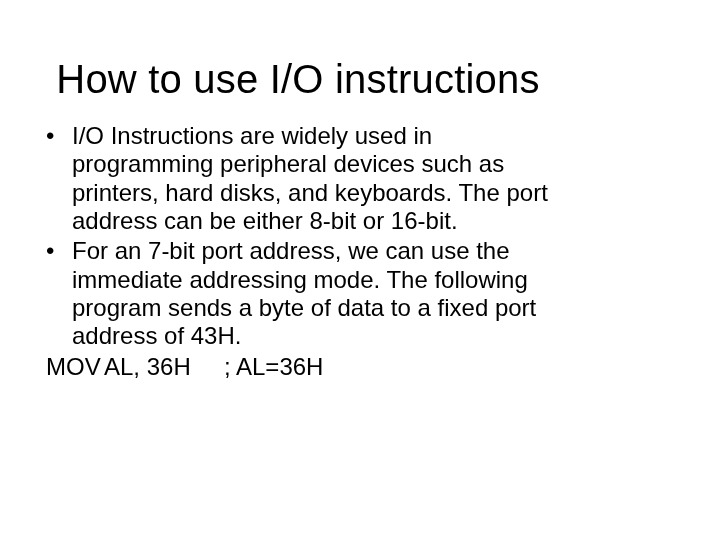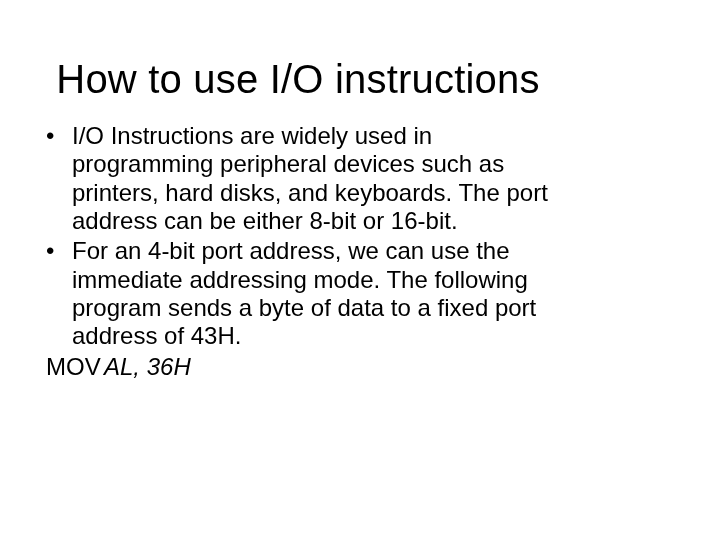--- a/index.html
+++ b/index.html
@@ -40,46 +40,48 @@
     padding-left: 6px;
     box-sizing: border-box;
   }
   .bullet .text {
     flex: 1 1 auto;
   }
   .code-line {
     display: flex;
     padding-left: 6px;
     margin-bottom: 0;
+    justify-content: space-between;
   }
   .code-line .mn { width: 58px; flex: 0 0 58px; }
-  .code-line .args { width: 120px; flex: 0 0 120px; font-style: italic; }
+  .code-line .args { width: 120px; flex: 0 0 120px; }
   .code-line .cmt { flex: 1 1 auto; }
 </style>
 </head>
 <body>
 
 <div class="slide">
 
   <h1 class="title">How to use I/O instructions</h1>
 
   <div class="body">
 
     <div class="bullet">
       <div class="dot">•</div>
       <div class="text">I/O Instructions are widely used in programming peripheral devices such as printers, hard disks, and keyboards. The port address can be either 8-bit or 16-bit.</div>
     </div>
 
     <div class="bullet">
       <div class="dot">•</div>
-      <div class="text">For an 4-bit port address, we can use the immediate addressing mode. The following program sends a byte of data to a fixed port address of 43H.</div>
+      <div class="text">For an 7-bit port address, we can use the immediate addressing mode. The following program sends a byte of data to a fixed port address of 43H.</div>
     </div>
 
     <div class="code-line">
       <span class="mn">MOV</span>
       <span class="args">AL, 36H</span>
+      <span class="cmt">; AL=36H</span>
     </div>
 
     <div class="code-line">
     </div>
 
   </div>
 </div>
 
 </body></html>

